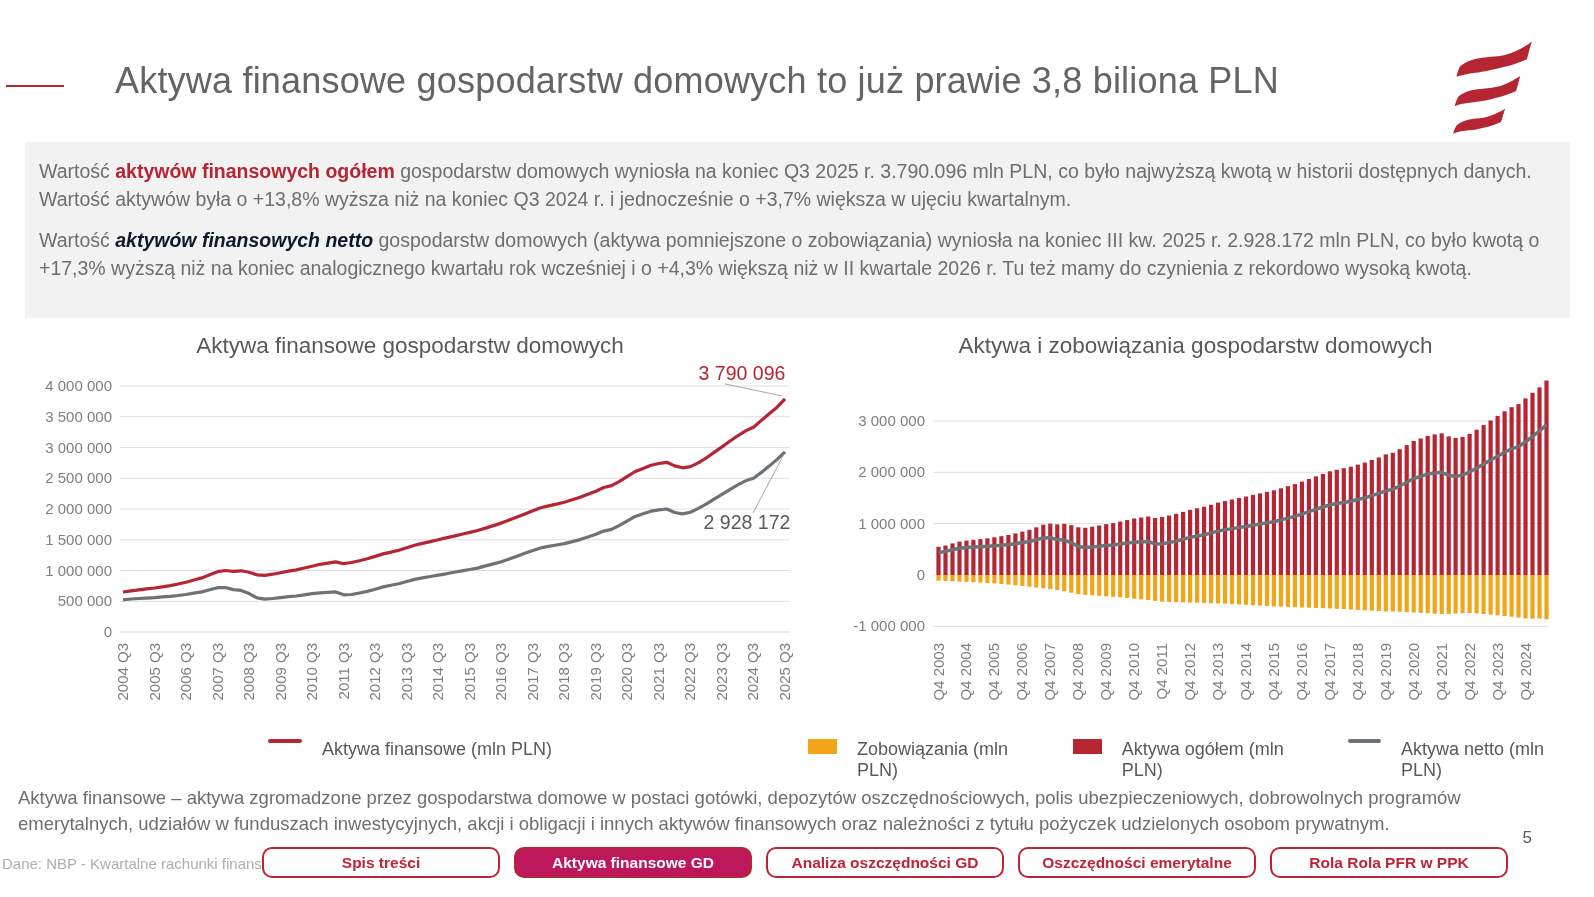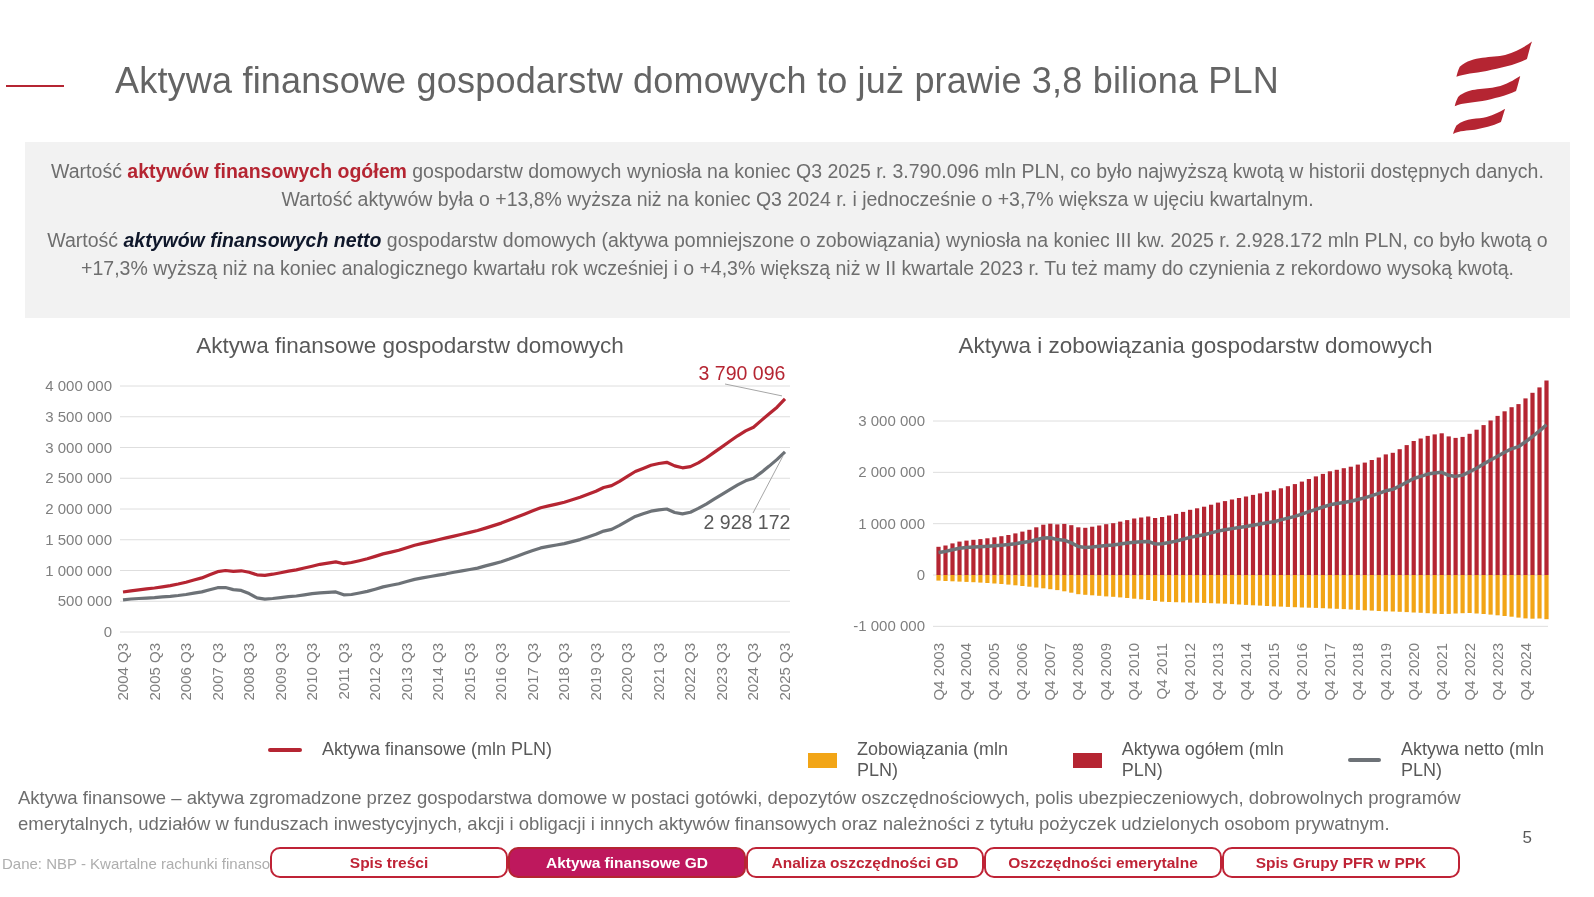--- a/index.html
+++ b/index.html
@@ -7,48 +7,48 @@
          font-family:"Liberation Sans",sans-serif;}
 
   
   .accent-dash{position:absolute;left:6px;top:85px;width:58px;height:2px;background:#b52532;}
   .page-title{position:absolute;left:115px;top:60px;width:1200px;font-size:36px;color:#646464;
               font-weight:400;letter-spacing:0.2px;}
   .logo{position:absolute;right:62px;top:36px;width:84px;height:100px;}
 
   
   .summary-box{position:absolute;left:25px;top:142px;width:1545px;height:176px;background:#f2f2f2;
-               box-sizing:border-box;padding:10px 14px;color:#6e6e6e;font-size:19.5px;line-height:1.42;text-align:center;}
+               box-sizing:border-box;padding:10px 14px;color:#6e6e6e;font-size:19.5px;line-height:1.42;}
   .summary-box p{margin:6px 0 14px 0;}
   .seg-bold-red{font-weight:bold;color:#b52532;}
   .seg-bold-gray{font-weight:bold;color:#0f172a;font-style:italic;}
 
   
   .chart{position:absolute;top:330px;}
   .chart-left{left:20px;width:780px;}
   .chart-right{left:808px;width:775px;}
   .chart-title{text-align:center;font-size:22.5px;color:#595959;height:36px;line-height:32px;}
   svg{display:block;}
   text.tick{font-family:"Liberation Sans",sans-serif;font-size:15px;fill:#7f7f7f;}
   text.anno{font-family:"Liberation Sans",sans-serif;font-size:19.5px;}
 
   .legend{display:flex;justify-content:center;gap:26px;align-items:center;margin-top:16px;
           font-size:18px;color:#595959;}
-  .legend-item{display:flex;align-items:center;gap:20px;}
+  .legend-item{display:flex;gap:20px;}
   .sw-line{display:inline-block;width:34px;height:4px;border-radius:2px;}
   .sw-rect{display:inline-block;width:30px;height:15px;}
 
   
   .definition{position:absolute;left:18px;top:785px;width:1560px;font-size:18.5px;color:#6e6e6e;
               line-height:1.4;}
 
   
   .source-note{position:absolute;left:2px;top:855px;font-size:15px;color:#aeaeae;}
   .page-number{position:absolute;right:62px;top:828px;font-size:17px;color:#595959;}
-  .nav-buttons{position:absolute;left:270px;top:847px;display:flex;border-radius:8px;}
+  .nav-buttons{position:absolute;left:262px;top:847px;display:flex;gap:14px;border-radius:8px;}
   .nav-btn{width:238px;height:31px;box-sizing:border-box;border:2px solid #bf2336;border-radius:10px;
            background:#fff;color:#bf2336;font-weight:bold;font-size:15.5px;display:flex;
            align-items:center;justify-content:center;cursor:pointer;
            font-family:"Liberation Sans",sans-serif;}
   .nav-btn.active{background:#be185d;border-color:#b52532;color:#ffffff;text-align:right;}
 </style>
 </head>
 <body>
 
 <div class="slide">
@@ -59,21 +59,21 @@
   <div class="logo">
     <svg viewBox="0 0 100 118" width="84" height="100">
       <path fill="#b52532" d="M14 36 C30 22 52 26 68 22 C82 18 92 12 100 6 C97 14 96 20 94 27 C80 34 62 38 46 41 C31 44 20 44 10 48 C11 44 12 40 14 36 Z"></path>
       <path fill="#b52532" d="M12 72 C26 60 44 64 58 60 C70 57 78 52 86 47 C84 54 83 59 81 65 C69 71 54 74 41 77 C29 79 18 79 8 83 C9 79 10 76 12 72 Z"></path>
       <path fill="#b52532" d="M10 106 C22 96 36 99 46 96 C55 93 61 90 68 86 C66 92 65 96 63 102 C53 107 42 109 32 111 C23 112 14 112 6 116 C7 112 8 110 10 106 Z"></path>
     </svg>
   </div>
 
   <div class="summary-box">
     <p><span>Wartość </span><span class="seg-bold-red">aktywów finansowych ogółem</span><span> gospodarstw domowych wyniosła na koniec Q3 2025 r. 3.790.096 mln PLN, co było najwyższą kwotą w historii dostępnych danych. Wartość aktywów była o +13,8% wyższa niż na koniec Q3 2024 r. i jednocześnie o +3,7% większa w ujęciu kwartalnym.</span></p>
-    <p><span>Wartość </span><span class="seg-bold-gray">aktywów finansowych netto</span><span> gospodarstw domowych (aktywa pomniejszone o zobowiązania) wyniosła na koniec III kw. 2025 r. 2.928.172 mln PLN, co było kwotą o +17,3% wyższą niż na koniec analogicznego kwartału rok wcześniej i o +4,3% większą niż w II kwartale 2023 r. Tu też mamy do czynienia z rekordowo wysoką kwotą.</span></p>
+    <p><span>Wartość </span><span class="seg-bold-gray">aktywów finansowych netto</span><span> gospodarstw domowych (aktywa pomniejszone o zobowiązania) wyniosła na koniec III kw. 2025 r. 2.928.172 mln PLN, co było kwotą o +17,3% wyższą niż na koniec analogicznego kwartału rok wcześniej i o +4,3% większą niż w II kwartale 2026 r. Tu też mamy do czynienia z rekordowo wysoką kwotą.</span></p>
   </div>
 
   <div class="chart chart-left">
     <div class="chart-title">Aktywa finansowe gospodarstw domowych</div>
     <svg id="plot1" width="780" height="357" viewBox="0 0 780 357">
         <line x1="100" y1="20" x2="770" y2="20" stroke="#dedede" stroke-width="1"></line>
         <text class="tick" x="92" y="25" text-anchor="end">4 000 000</text>
         <line x1="100" y1="50.75" x2="770" y2="50.75" stroke="#dedede" stroke-width="1"></line>
         <text class="tick" x="92" y="55.75" text-anchor="end">3 500 000</text>
         <line x1="100" y1="81.5" x2="770" y2="81.5" stroke="#dedede" stroke-width="1"></line>
@@ -359,16 +359,16 @@
   <div class="definition">Aktywa finansowe – aktywa zgromadzone przez gospodarstwa domowe w postaci gotówki, depozytów oszczędnościowych, polis ubezpieczeniowych, dobrowolnych programów emerytalnych, udziałów w funduszach inwestycyjnych, akcji i obligacji i innych aktywów finansowych oraz należności z tytułu pożyczek udzielonych osobom prywatnym.</div>
 
   <div class="source-note">Dane: NBP - Kwartalne rachunki finansowe</div>
   <div class="page-number">5</div>
 
   <div class="nav-buttons">
     <button class="nav-btn">Spis treści</button>
     <button class="nav-btn active">Aktywa finansowe GD</button>
     <button class="nav-btn">Analiza oszczędności GD</button>
     <button class="nav-btn">Oszczędności emerytalne</button>
-    <button class="nav-btn">Spis Grupy PFR w PPK</button>
+    <button class="nav-btn">Rola Rola PFR w PPK</button>
   </div>
 
 </div>
 
 </body></html>

